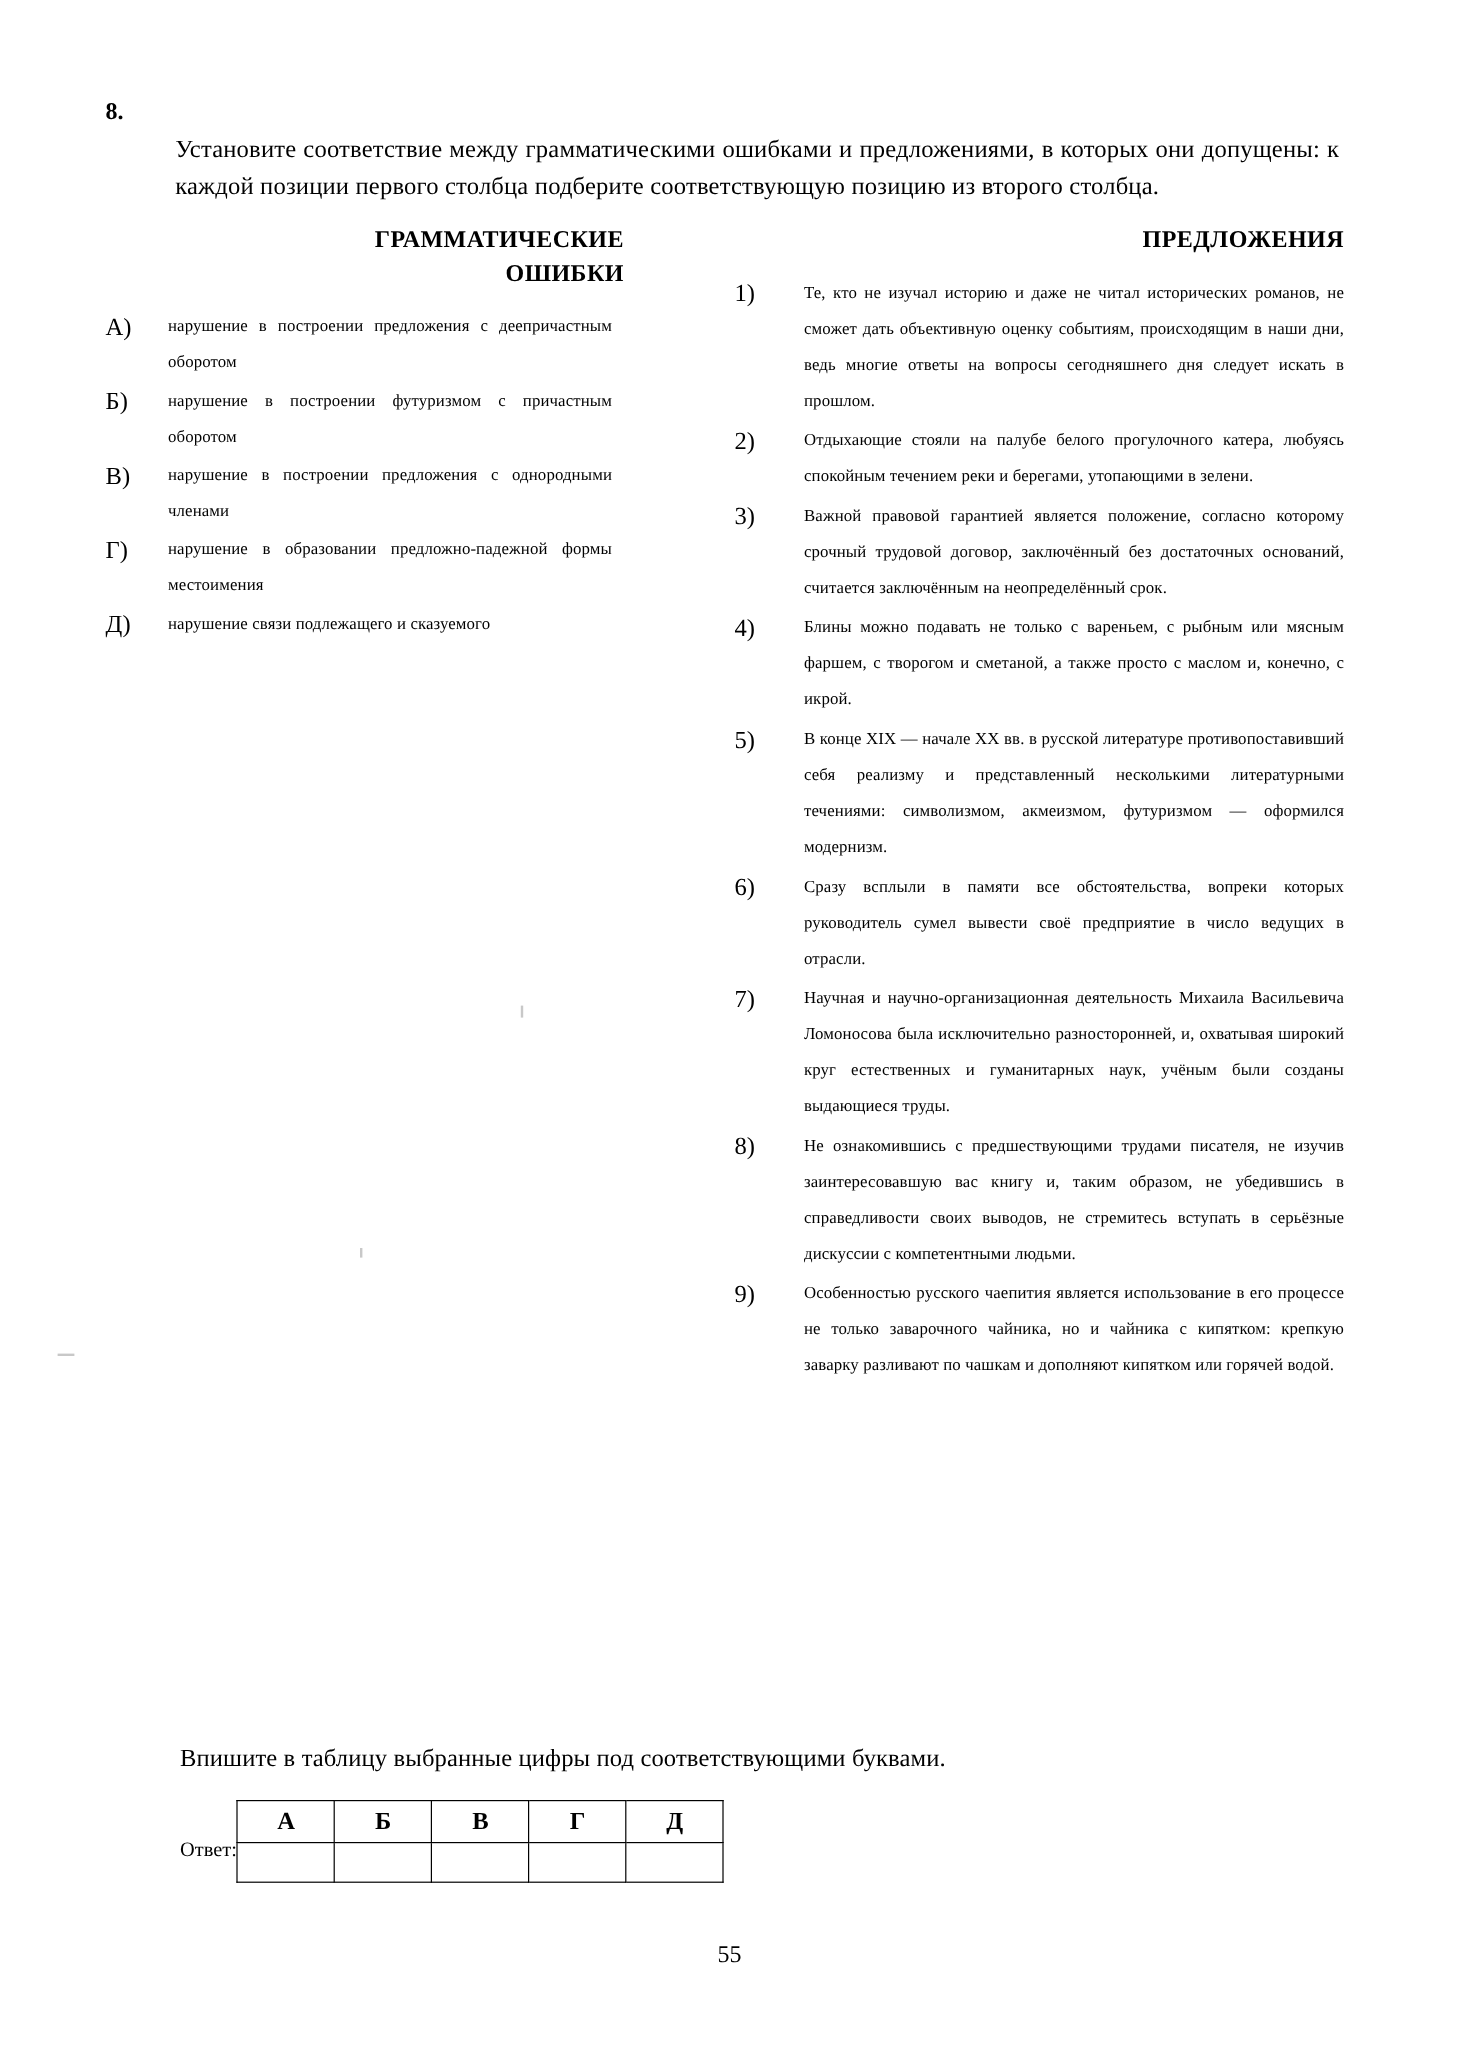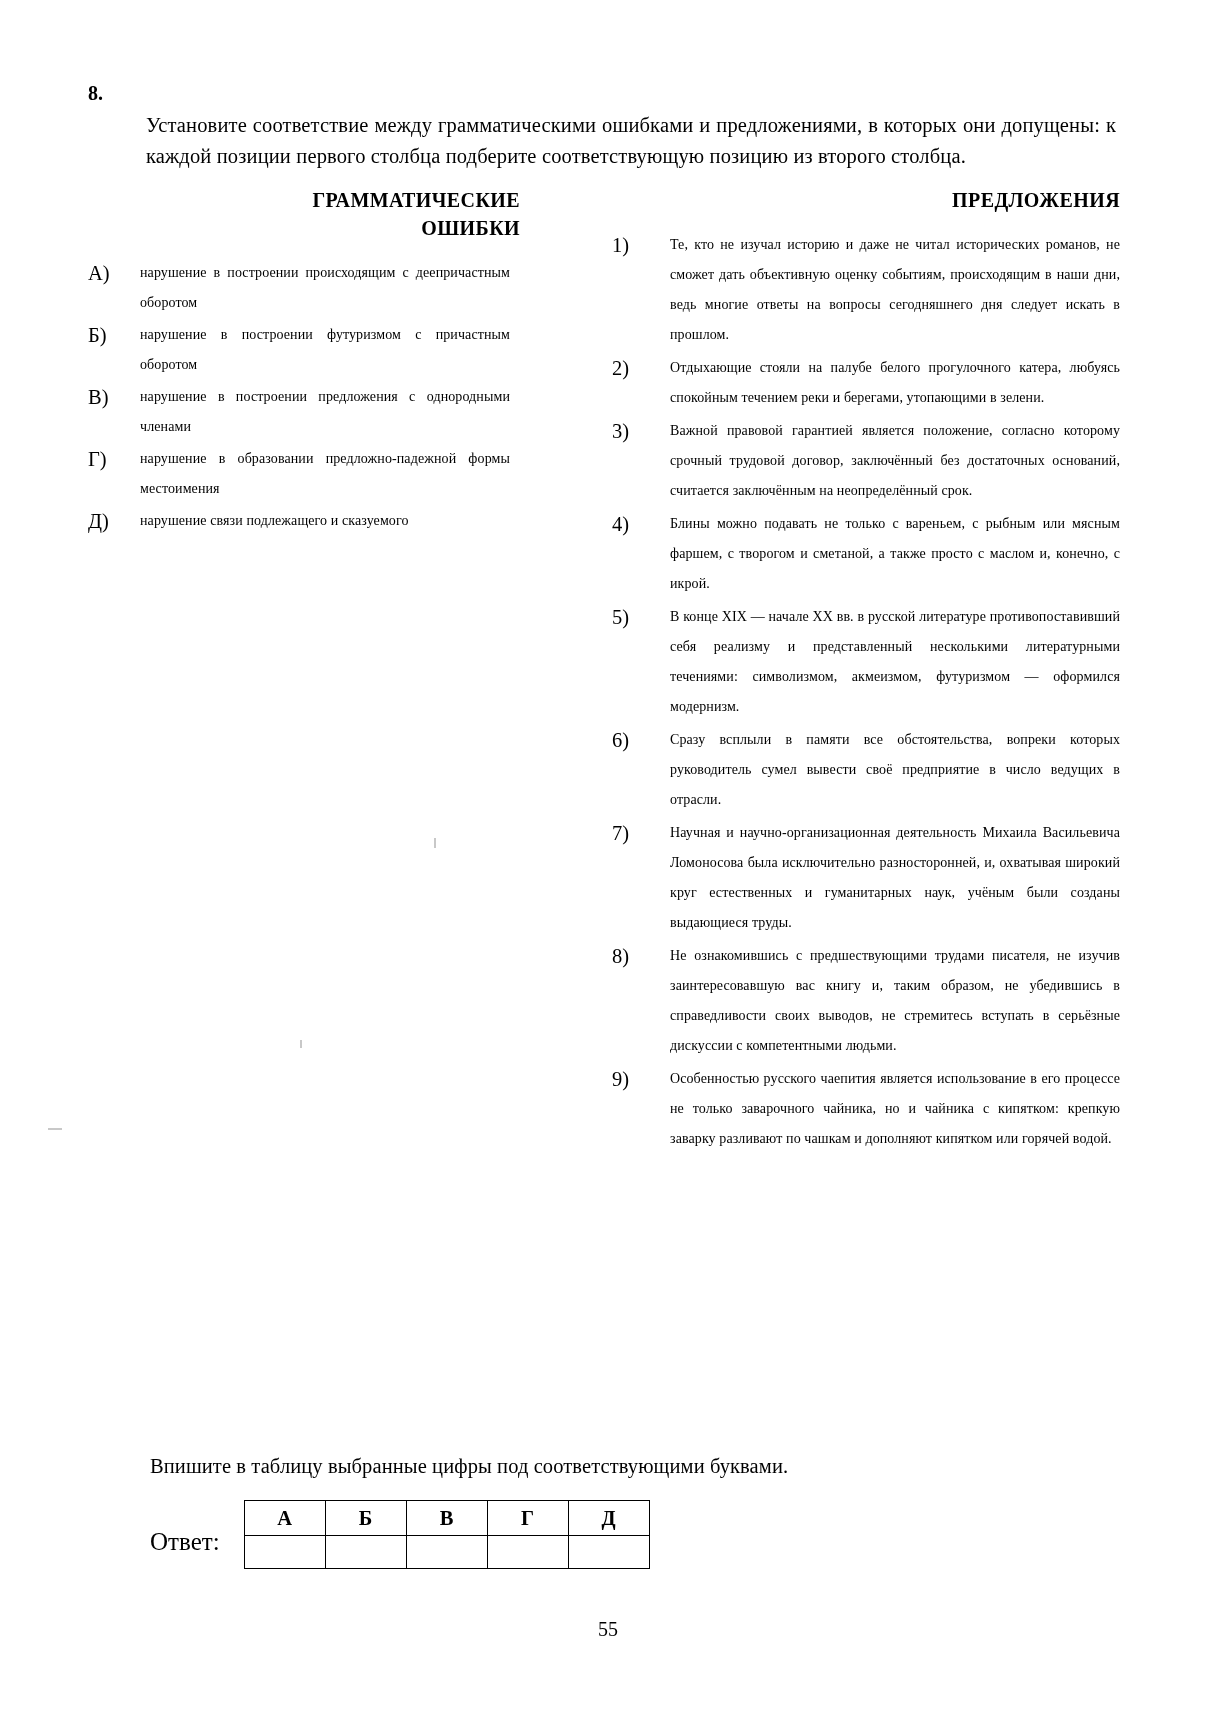--- a/index.html
+++ b/index.html
@@ -121,22 +121,22 @@
 
   
   .answer-area {
     position: absolute;
     left: 150px;
     top: 1500px;
     display: flex;
     align-items: center;
   }
   .answer-label {
-    font-size: 25px;
-    margin-right: 24px;
+    font-size: 17px;
+    margin-right: 0;
     padding-top: 14px;
   }
   table.answer {
     border-collapse: collapse;
   }
   table.answer td {
     border: 1.6px solid #000;
     width: 78px;
     height: 32px;
     text-align: center;
@@ -181,21 +181,21 @@
   <div class="cols">
 
     <div class="col-left">
       <div class="col-title left">
         <div>ГРАММАТИЧЕСКИЕ</div>
         <div>ОШИБКИ</div>
       </div>
       <div class="list left-list">
         <div class="item">
           <span class="marker">А)</span>
-          <span class="body">нарушение в построении происходящим с деепричастным оборотом</span>
+          <span class="body">нарушение в построении предложения с деепричастным оборотом</span>
         </div>
         <div class="item">
           <span class="marker">Б)</span>
           <span class="body">нарушение в построении футуризмом с причастным оборотом</span>
         </div>
         <div class="item">
           <span class="marker">В)</span>
           <span class="body">нарушение в построении предложения с однородными членами</span>
         </div>
         <div class="item">

